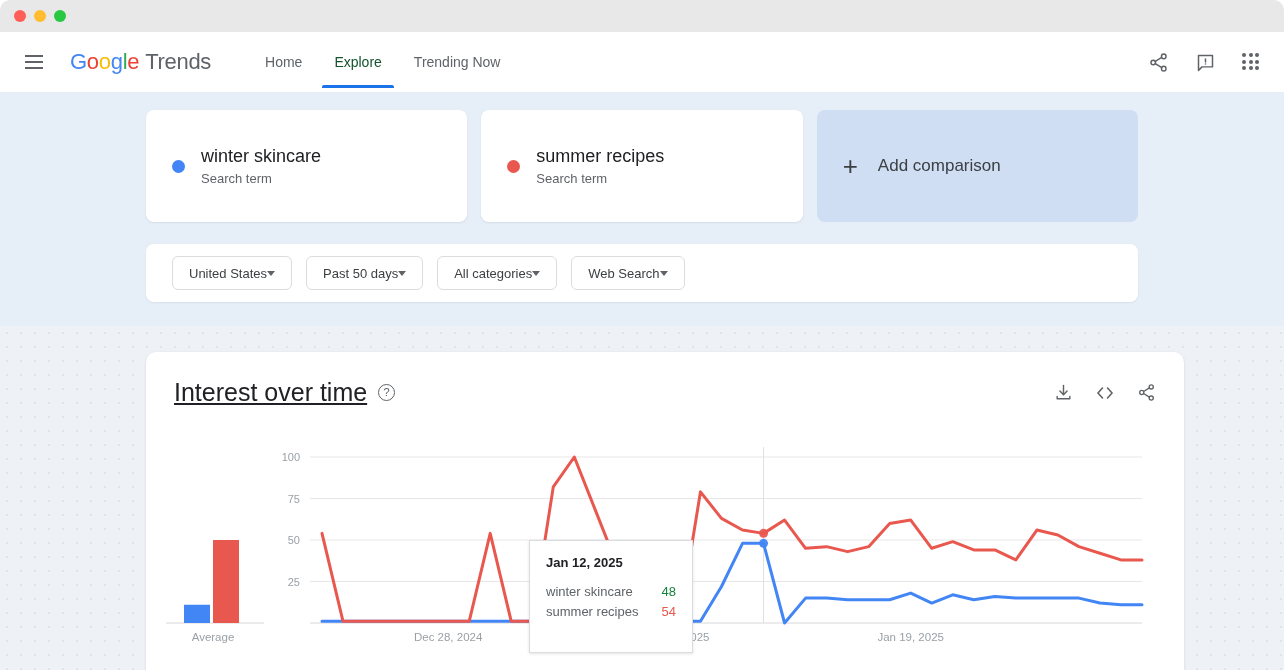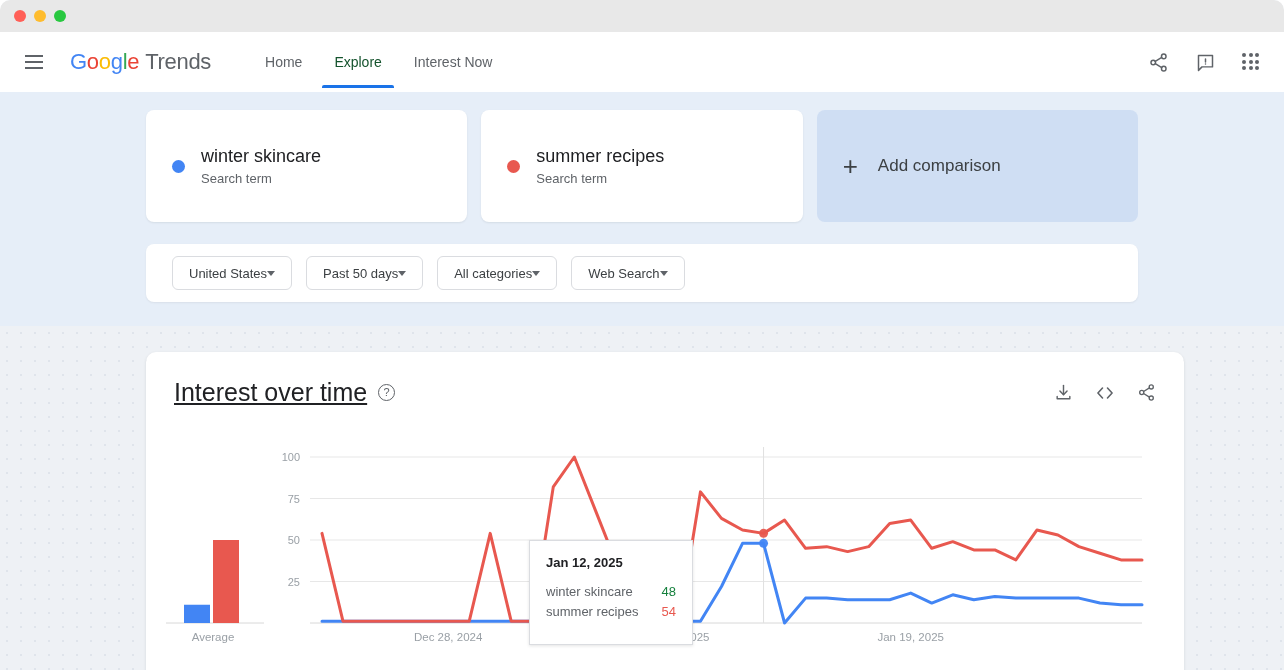--- a/index.html
+++ b/index.html
@@ -254,21 +254,21 @@
   .plot-svg { display: block; }
 
   
   .tooltip {
     position: absolute;
     left: 383px;
     top: 188px;
     width: 164px;
     background: #ffffff;
     border: 1px solid #dadce0;
-    padding: 14px 16px 20px 16px;
+    padding: 14px 16px 28px 16px;
     box-shadow: 0 1px 3px rgba(60,64,67,.14);
   }
   .tt-date { font-size: 13px; font-weight: 700; color: #202124; margin-bottom: 14px; }
   .tt-row { display: flex; align-items: baseline; font-size: 13px; margin-bottom: 5px; }
   .tt-name { color: #5f6368; flex: 1 1 auto; }
   .tt-val { font-weight: 400; margin-left: 10px; }
 </style>
 </head>
 <body>
 
@@ -293,21 +293,21 @@
         <span class="o2">o</span>
         <span class="g2">g</span>
         <span class="l">l</span>
         <span class="e">e</span>
       <span class="trends">Trends</span>
     </div>
 
     <div class="nav">
       <div class="nav-item">Home</div>
       <div class="nav-item active">Explore</div>
-      <div class="nav-item">Interest Now</div>
+      <div class="nav-item">Trending Now</div>
     </div>
 
     <div class="header-actions">
       <span class="hicon">
         <svg width="21" height="21" viewBox="0 0 24 24" fill="none" stroke="#5f6368" stroke-width="1.7" stroke-linecap="round" stroke-linejoin="round">
           <circle cx="18" cy="5" r="2.6"></circle>
           <circle cx="6" cy="12" r="2.6"></circle>
           <circle cx="18" cy="19" r="2.6"></circle>
           <line x1="8.3" y1="10.8" x2="15.7" y2="6.2"></line>
           <line x1="8.3" y1="13.2" x2="15.7" y2="17.8"></line>

